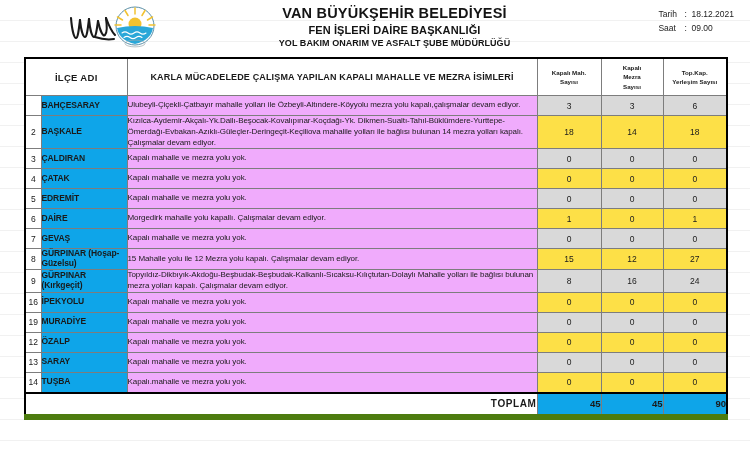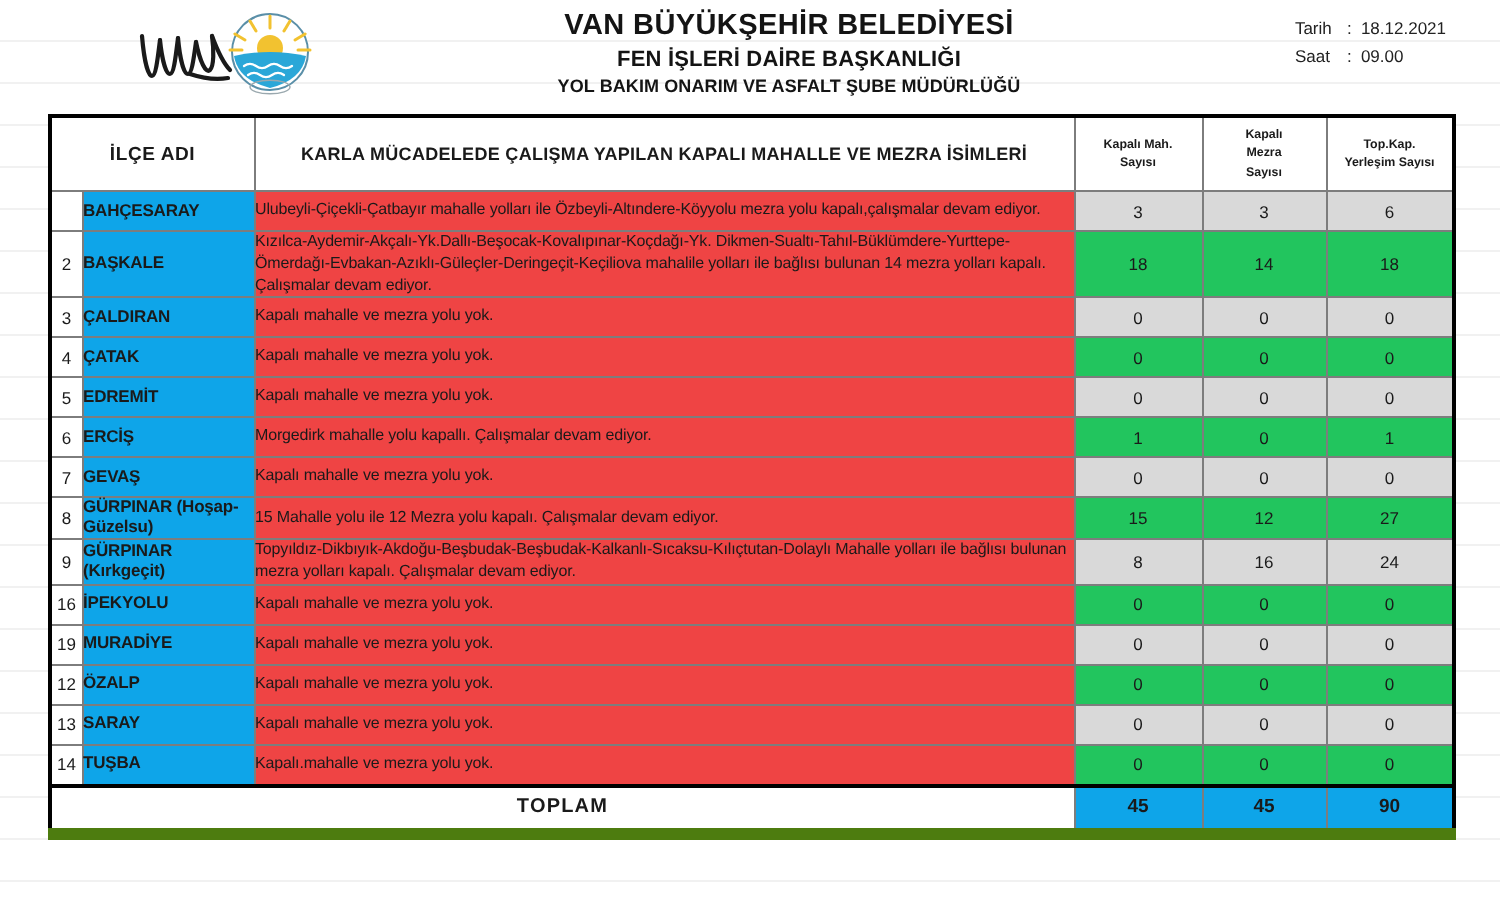--- a/index.html
+++ b/index.html
@@ -82,21 +82,21 @@
     font-size: 9px;
     font-weight: bold;
     letter-spacing: 0.05px;
     line-height: 1.3;
     margin-top: 1px;
     color: #141414;
   }
 
   .meta-block {
     position: absolute;
-    right: 27px;
+    right: 16px;
     top: 7px;
     font-size: 8.5px;
     line-height: 1.65;
     color: #222;
     text-align: left;
     white-space: nowrap;
   }
   .meta-row { display: block; }
   .meta-key { display: inline-block; width: 26px; }
   .meta-sep { display: inline-block; width: 7px; }
@@ -173,37 +173,38 @@
     letter-spacing: -0.1px;
     background: #0ea5e9;
     line-height: 1.15;
   }
   td.desc {
     font-size: 8px;
     padding: 1px 3px 1px 4px;
     line-height: 1.35;
     border-left: 2px solid #000;
     border-right: 2px solid #000;
-    background: #ef4444;
+    background: #f0abfc;
     letter-spacing: -0.08px;
   }
   td.num {
     text-align: center;
     font-size: 8.5px;
   }
   td.num.last { border-right: 2px solid #000; }
 
   tr.shade td.num { background: #d9d9d9; }
-  tr.plain td.num { background: #22c55e; }
+  tr.plain td.num { background: #fde047; }
 
   
   tr.total td {
     border-top: 2px solid #000;
     border-bottom: 6px solid #4d7c0f;
     height: 20px;
+    text-align: right;
   }
   td.total-label {
     text-align: center;
     font-size: 10px;
     font-weight: bold;
     letter-spacing: 0.6px;
     border-left: 2px solid #000;
     border-right: 2px solid #000;
     background: #ffffff;
   }
@@ -341,21 +342,21 @@
           <tr class="shade">
             <td class="no">5</td>
             <td class="ilce">EDREMİT</td>
             <td class="desc">Kapalı mahalle ve mezra yolu yok.</td>
             <td class="num">0</td>
             <td class="num">0</td>
             <td class="num last">0</td>
           </tr>
           <tr class="plain">
             <td class="no">6</td>
-            <td class="ilce">ERCİŞ</td>
+            <td class="ilce">DAİRE</td>
             <td class="desc">Morgedirk mahalle yolu kapallı. Çalışmalar devam ediyor.</td>
             <td class="num">1</td>
             <td class="num">0</td>
             <td class="num last">1</td>
           </tr>
           <tr class="shade">
             <td class="no">7</td>
             <td class="ilce">GEVAŞ</td>
             <td class="desc">Kapalı mahalle ve mezra yolu yok.</td>
             <td class="num">0</td>

